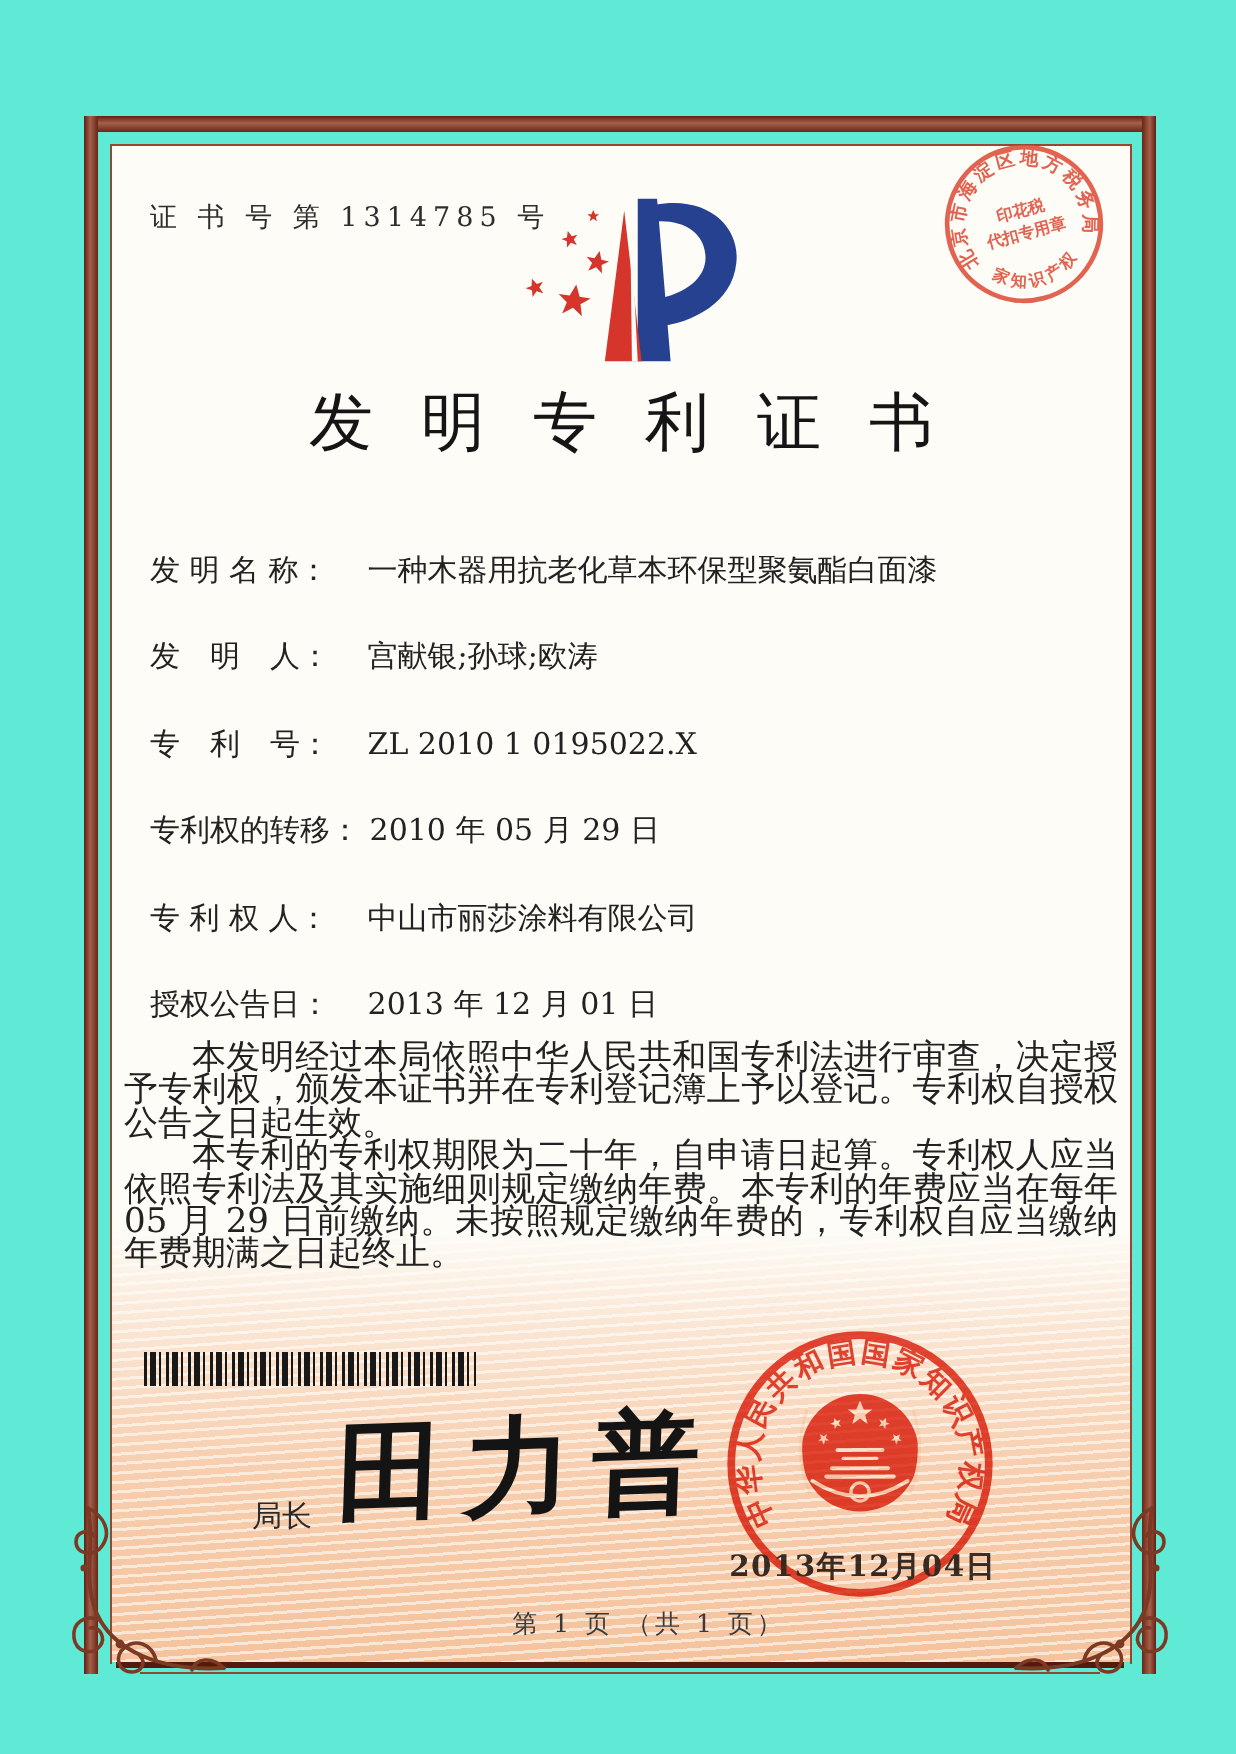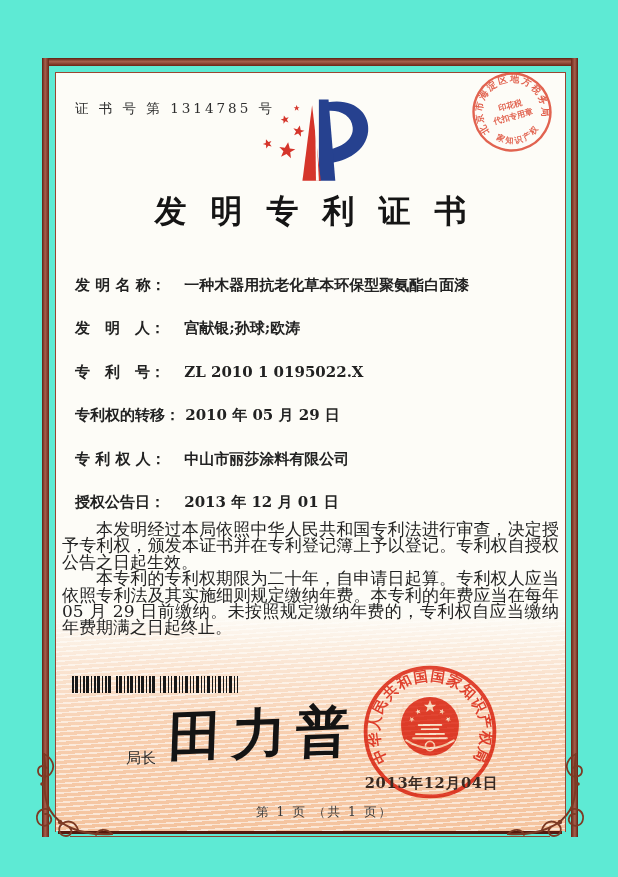--- a/index.html
+++ b/index.html
@@ -35,26 +35,26 @@
   .corner-ornament.left  { left:34px; }
   .corner-ornament.right { left:500px; transform:scaleX(-1); }
 
   
   .cert-no { position:absolute; left:75px; top:100px; font-size:13.5px;
              letter-spacing:3px; color:#2e2e2e; }
   .logo { position:absolute; left:257px; top:93px; width:116px; height:96px; }
   .tax-stamp { position:absolute; left:470px; top:70px; width:84px; height:84px;
                transform:rotate(-15deg); opacity:.88; }
   .doc-title { position:absolute; left:56px; top:190px; width:509px;
-               text-align:center; font-size:32px; font-weight:700;
+               text-align:center; font-size:32px; font-weight:400;
                letter-spacing:24px; text-indent:24px; color:#151515; }
 
   
   .fields { position:absolute; left:75px; top:276px; width:480px; }
-  .field-row { height:43.4px; font-size:15px; font-weight:700; color:#222;
+  .field-row { height:43.4px; font-size:15px; font-weight:400; color:#222;
                white-space:nowrap; }
   .field-label { display:inline-block; min-width:104px; }
   .field-value { }
 
   
   .body-text { position:absolute; left:62px; top:521px; width:497px;
                font-size:17px; line-height:16.4px; color:#222;
                text-align:justify; }
   .body-text p { text-indent:2em; margin:0; }
 

